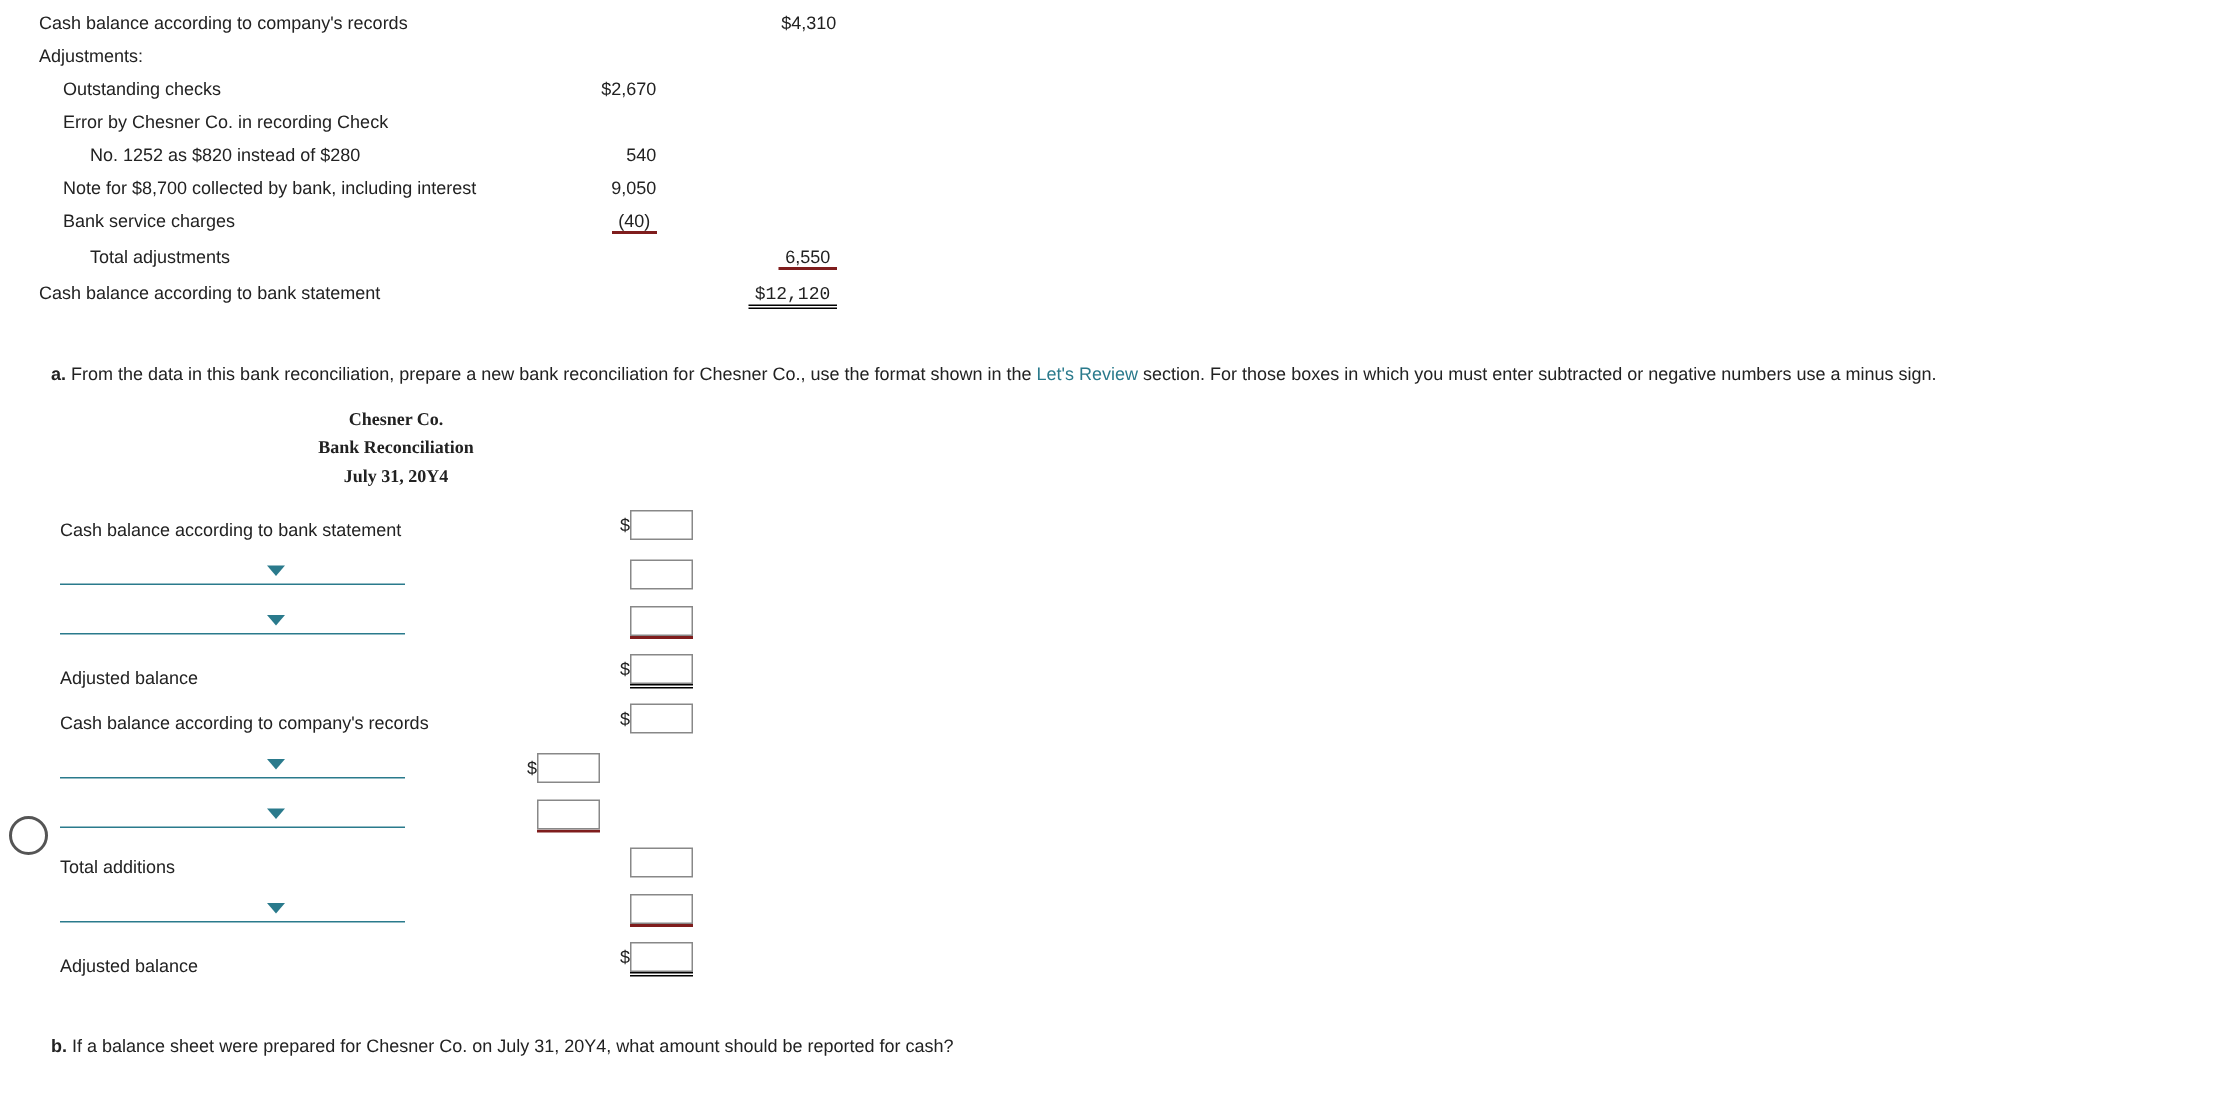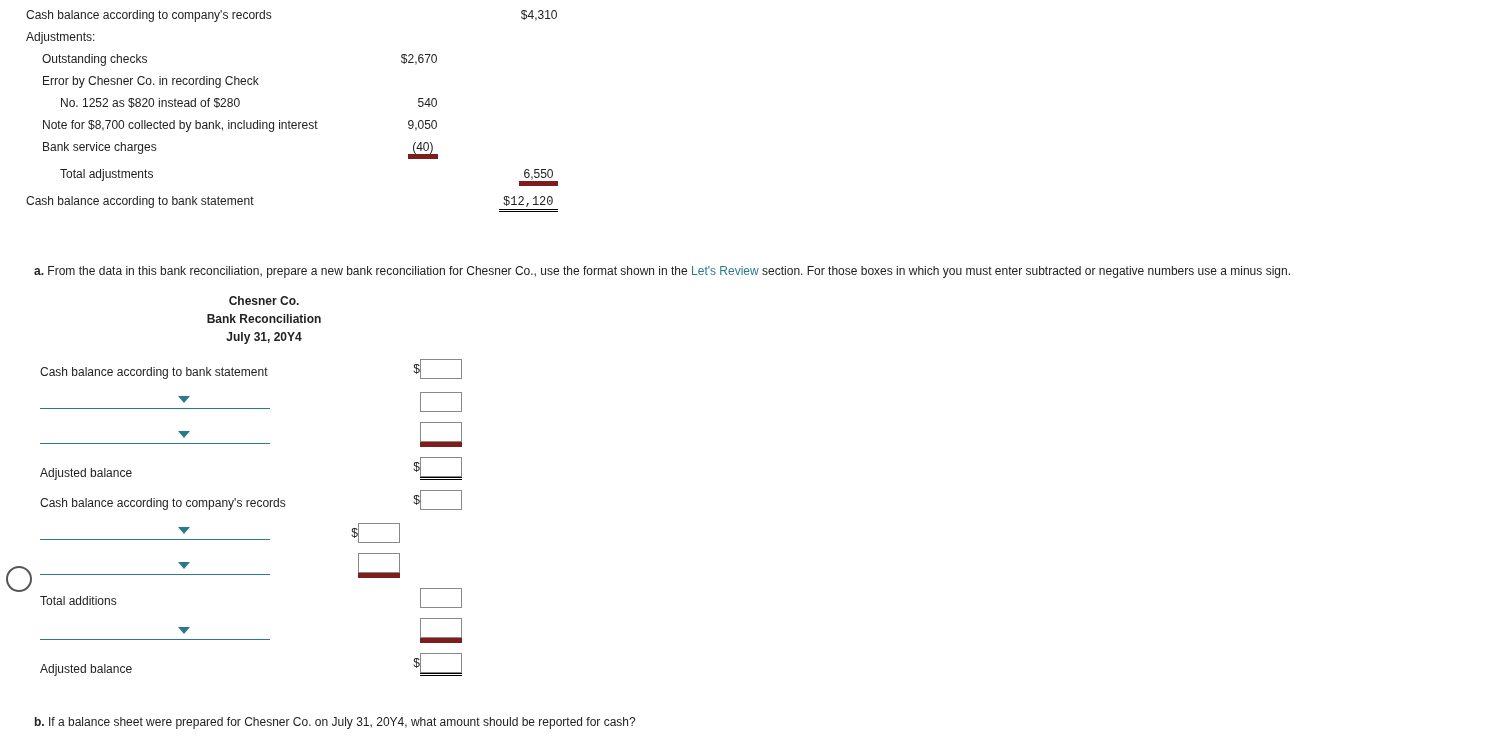--- a/index.html
+++ b/index.html
@@ -19,26 +19,26 @@
   .col-amt1 { width: 120px; }
   .col-amt2 { width: 120px; }
 
   .circle-marker {
     position: absolute;
     left: -14px; top: 302px;
     width: 26px; height: 26px;
     border: 2px solid #555;
     border-radius: 50%;
   }
-  .question-wrap { position: relative; margin-top: 48px; padding-left: 14px; }
+  .question-wrap { position: relative; margin-top: 32px; padding-left: 14px; }
   .q-letter { font-weight: bold; }
   .link { color: #2a7a8c; }
 
   .form-header { text-align: center; font-weight: bold; margin-top: 14px; }
-  .form-header div { padding: 2px 0; }
+  .form-header div { padding: 2px 0; font-family: Liberation Serif, serif; }
   .form-wrap { margin-top: 8px; }
 
   .form-table { border-collapse: collapse; }
   .form-table td { padding: 5px 6px; vertical-align: bottom; white-space: nowrap; }
   .lbl-col { width: 310px; }
   .amt-col { width: 62px; text-align: right; position: relative; }
   .amt-col2 { width: 62px; text-align: right; position: relative; }
   .dollar { font-size: 12px; }
   input.amt {
     width: 42px; height: 20px;
@@ -57,21 +57,21 @@
   }
   .dd .chev {
     position: absolute;
     right: 80px; top: 7px;
     width: 0; height: 0;
     border-left: 6px solid transparent;
     border-right: 6px solid transparent;
     border-top: 7px solid #2a7a8c;
   }
   .dbl-under { border-bottom: 3px double #000; display: inline-block; }
-  .single-under { border-bottom: 5px solid #7f1d1d; display: inline-block; }
+  .single-under { border-bottom: 2px solid #7f1d1d; display: inline-block; }
   .partb { margin-top: 34px; padding-left: 14px; }
 </style>
 </head>
 <body>
 
 <table class="rec-table">
   <tbody>
       <tr>
     <td>Cash balance according to company's records</td>
     <td class="col-amt1"></td>

